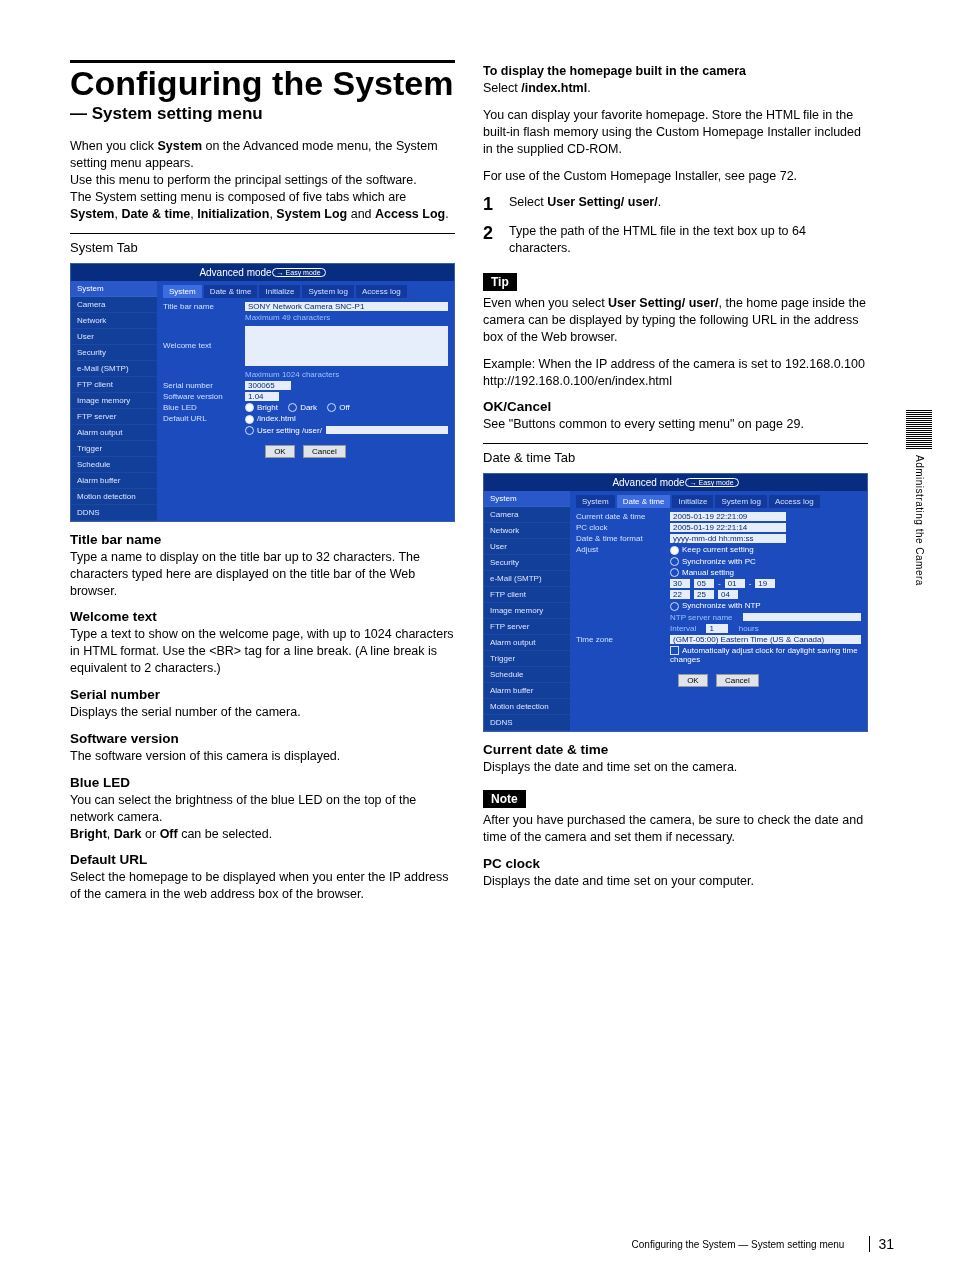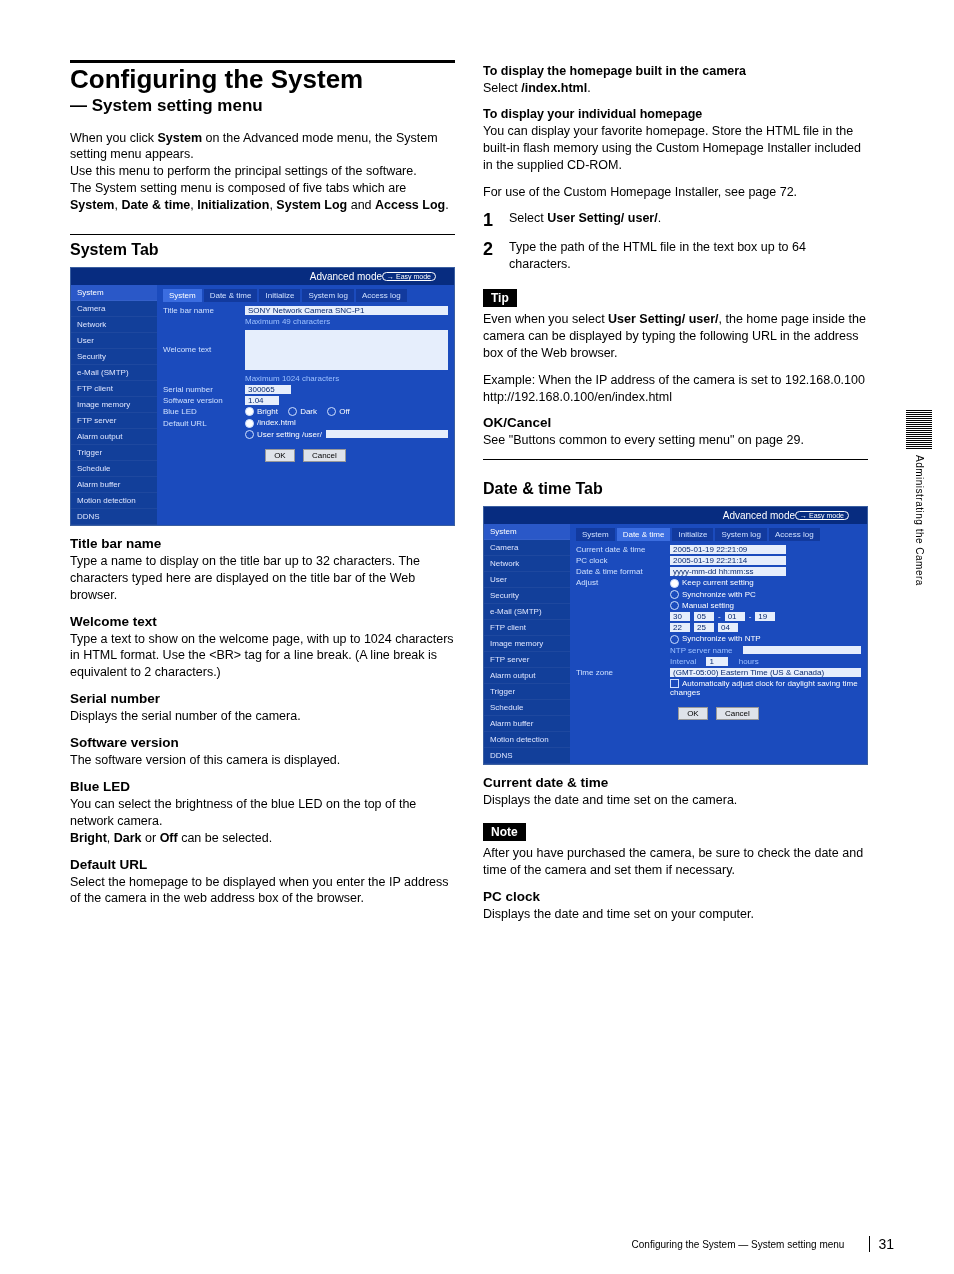--- a/index.html
+++ b/index.html
@@ -1,33 +1,33 @@
 <!DOCTYPE html>
 <html><head>
 <meta charset="utf-8">
 <style>
   body{font-family:Arial,Helvetica,sans-serif;font-size:12px;color:#000;margin:0;background:#fff}
   .page{width:954px;height:1274px;position:relative;box-sizing:border-box;padding:60px 60px 30px 70px}
   .cols{display:flex;gap:28px}
   .col{width:385px}
   .rule{border-top:3px solid #000;height:0;margin-bottom:2px}
-  h1{font-size:26px;font-weight:bold;margin:0 0 2px 0;line-height:1.1}
+  h1{font-size:34px;font-weight:bold;margin:0 0 2px 0;line-height:1.1}
   .h1sub{font-size:17px;font-weight:bold;margin:0 0 14px 0}
   .body{font-size:12.5px;line-height:1.35;margin:0 0 10px 0}
   .body b{font-weight:bold}
-  h2{font-size:16px;font-weight:bold;margin:20px 0 6px 0;padding-bottom:2px}
+  h2{font-size:13px;font-weight:normal;margin:6px 0 6px 0;padding-bottom:2px}
   h2.sep{border-top:1px solid #000;padding-top:6px}
   h3{font-size:13.5px;font-weight:bold;margin:10px 0 2px 0}
   h4{font-size:12.5px;font-weight:bold;margin:4px 0 2px 0}
   .num-step{display:flex;margin:2px 0}
   .num-step .n{font-size:18px;font-weight:bold;width:26px;flex:none}
   .tipbox,.notebox{display:inline-block;background:#000;color:#fff;font-size:12px;font-weight:bold;padding:2px 8px;margin:4px 0}
   
   .shot{border:1px solid #3b5fa0;background:#123f9a;color:#fff;font-size:8px;margin:4px 0 10px 0}
-  .shot-hdr{display:flex;align-items:center;justify-content:flex-end;background:#072c80;padding:3px 18px;font-size:10px}
+  .shot-hdr{display:flex;align-items:center;justify-content:center;background:#072c80;padding:3px 12px;font-size:10px}
   .shot-hdr .em{border:1px solid #fff;border-radius:6px;padding:0 4px;font-size:7px}
   .shot-body{display:flex}
   .shot-side{width:86px;background:#123f9a}
   .shot-side div{padding:3px 6px;border-bottom:1px solid rgba(255,255,255,.05);color:#dfe6ff}
   .shot-side div.act{background:#2a58c8;color:#fff}
   .shot-main{flex:1;background:#1b4bbd;padding:4px 6px}
   .tabrow{display:flex;gap:2px;margin-bottom:4px}
   .tabrow span{background:#123a9e;padding:2px 6px;color:#cfe0ff}
   .tabrow span.act{background:#3b6de0;color:#fff}
   .frow{display:flex;align-items:center;margin:2px 0;gap:4px}
@@ -158,21 +158,20 @@
       <p class="body"><span>You can select the brightness of the blue LED on the top of the network camera.</span><br><b>Bright</b>, <b>Dark</b> or <b>Off</b> can be selected.</p>
 
       <h3>Default URL</h3>
       <p class="body">Select the homepage to be displayed when you enter the IP address of the camera in the web address box of the browser.</p>
     </div>
 
     <div class="col">
       <h4>To display the homepage built in the camera</h4>
       <p class="body">Select <b>/index.html</b>.</p>
 
-      <h4>To display your individual homepage</h4>
       <p class="body">You can display your favorite homepage. Store the HTML file in the built-in flash memory using the Custom Homepage Installer included in the supplied CD-ROM.</p>
       <p class="body">For use of the Custom Homepage Installer, see page 72.</p>
 
       <div class="num-step">
           <span class="n">1</span>
           <span class="body">Select <b>User Setting/ user/</b>.</span>
         </div>
       <div class="num-step">
           <span class="n">2</span>
           <span class="body">Type the path of the HTML file in the text box up to 64 characters.</span>

